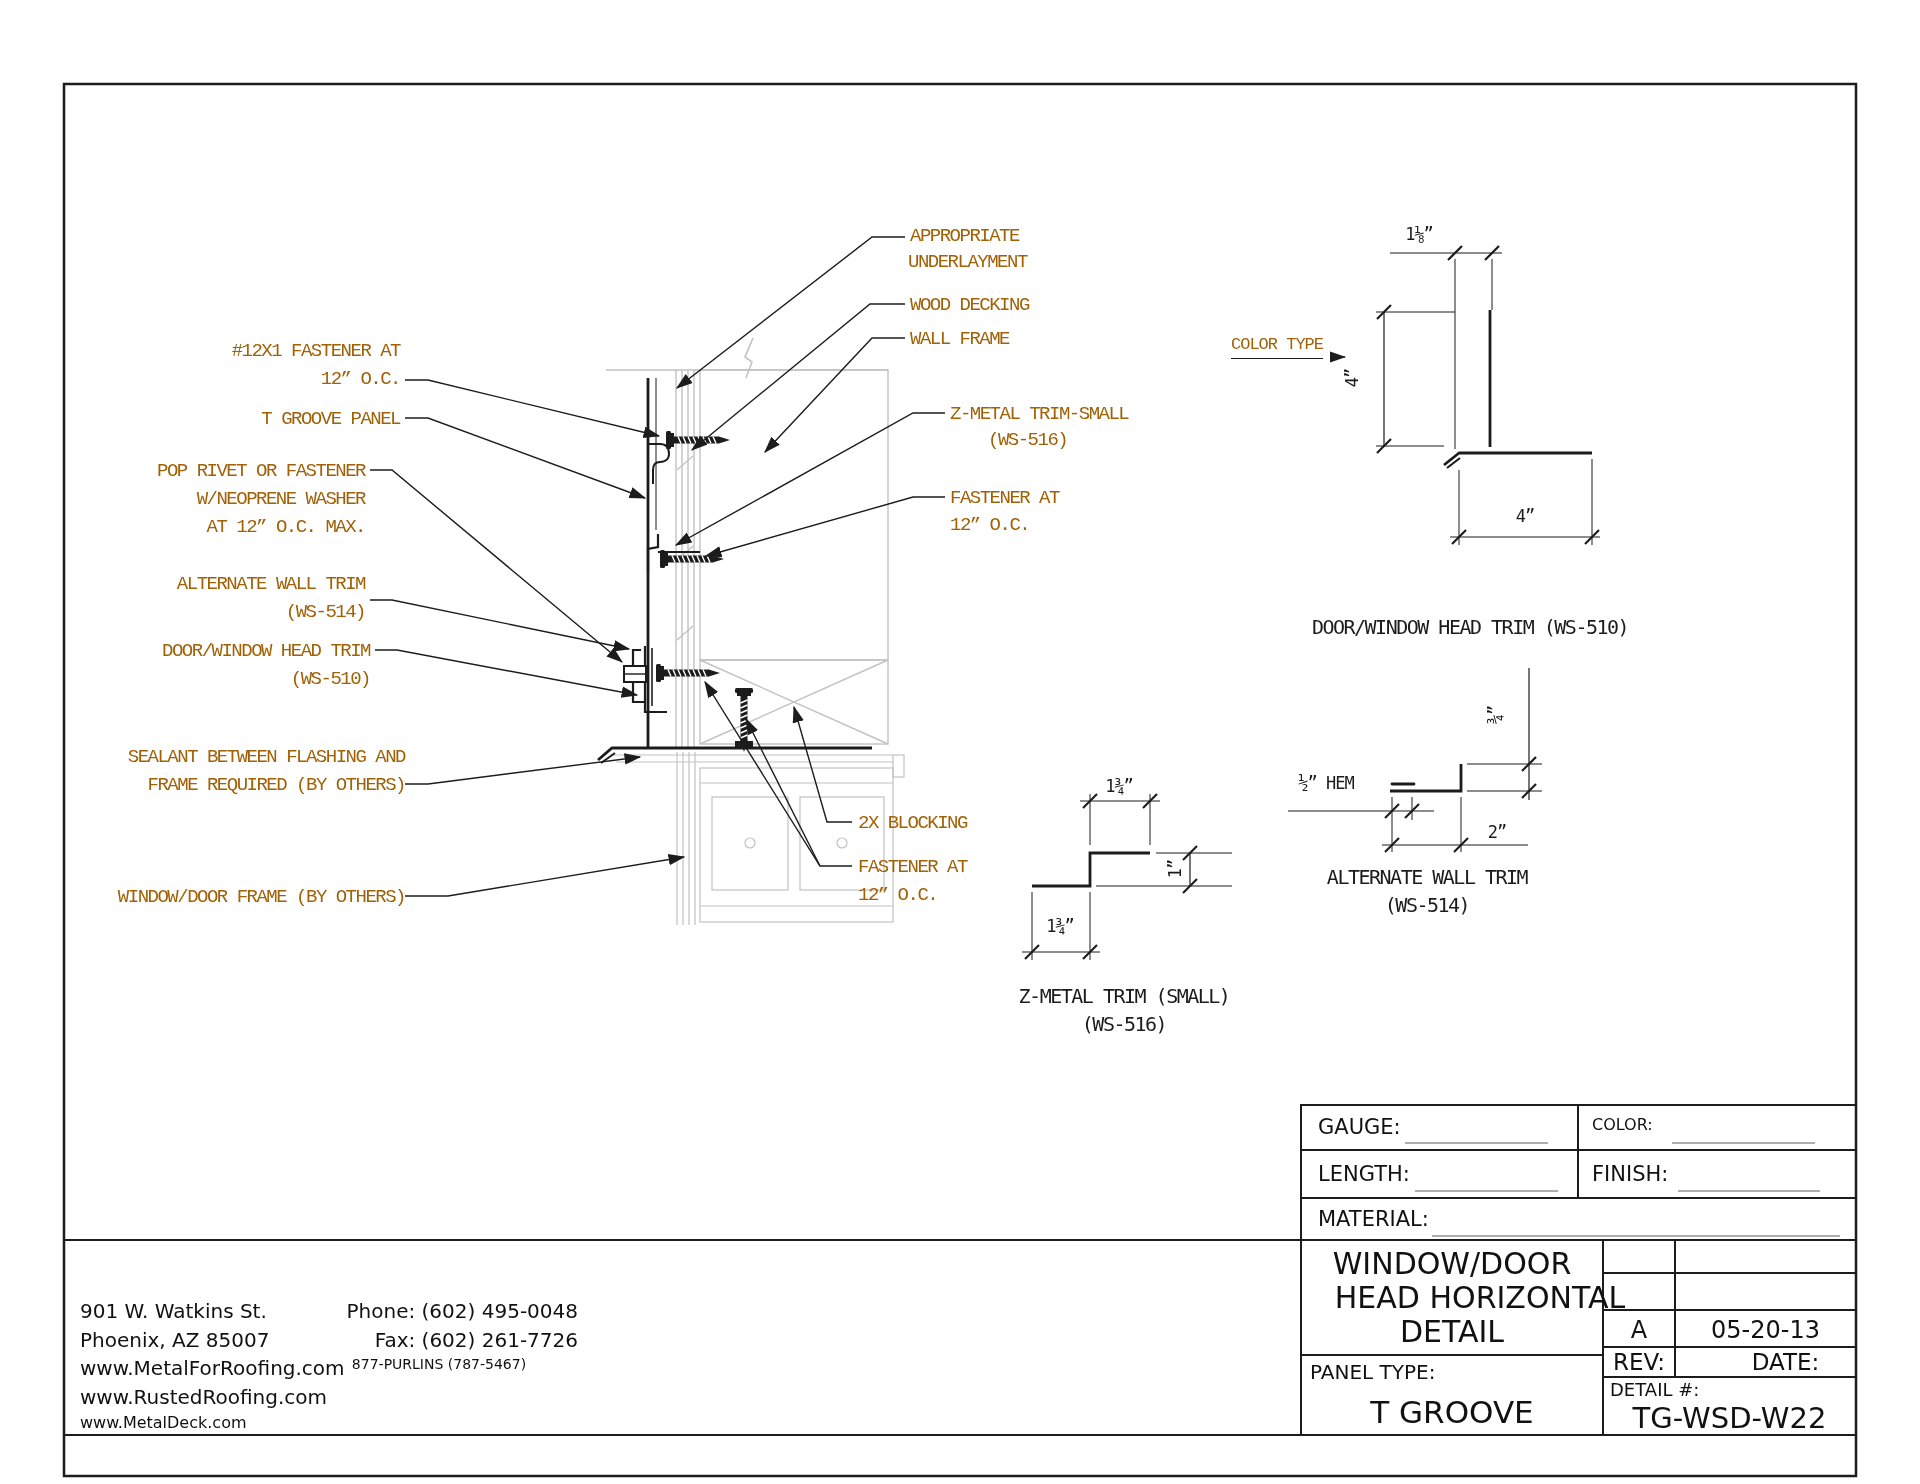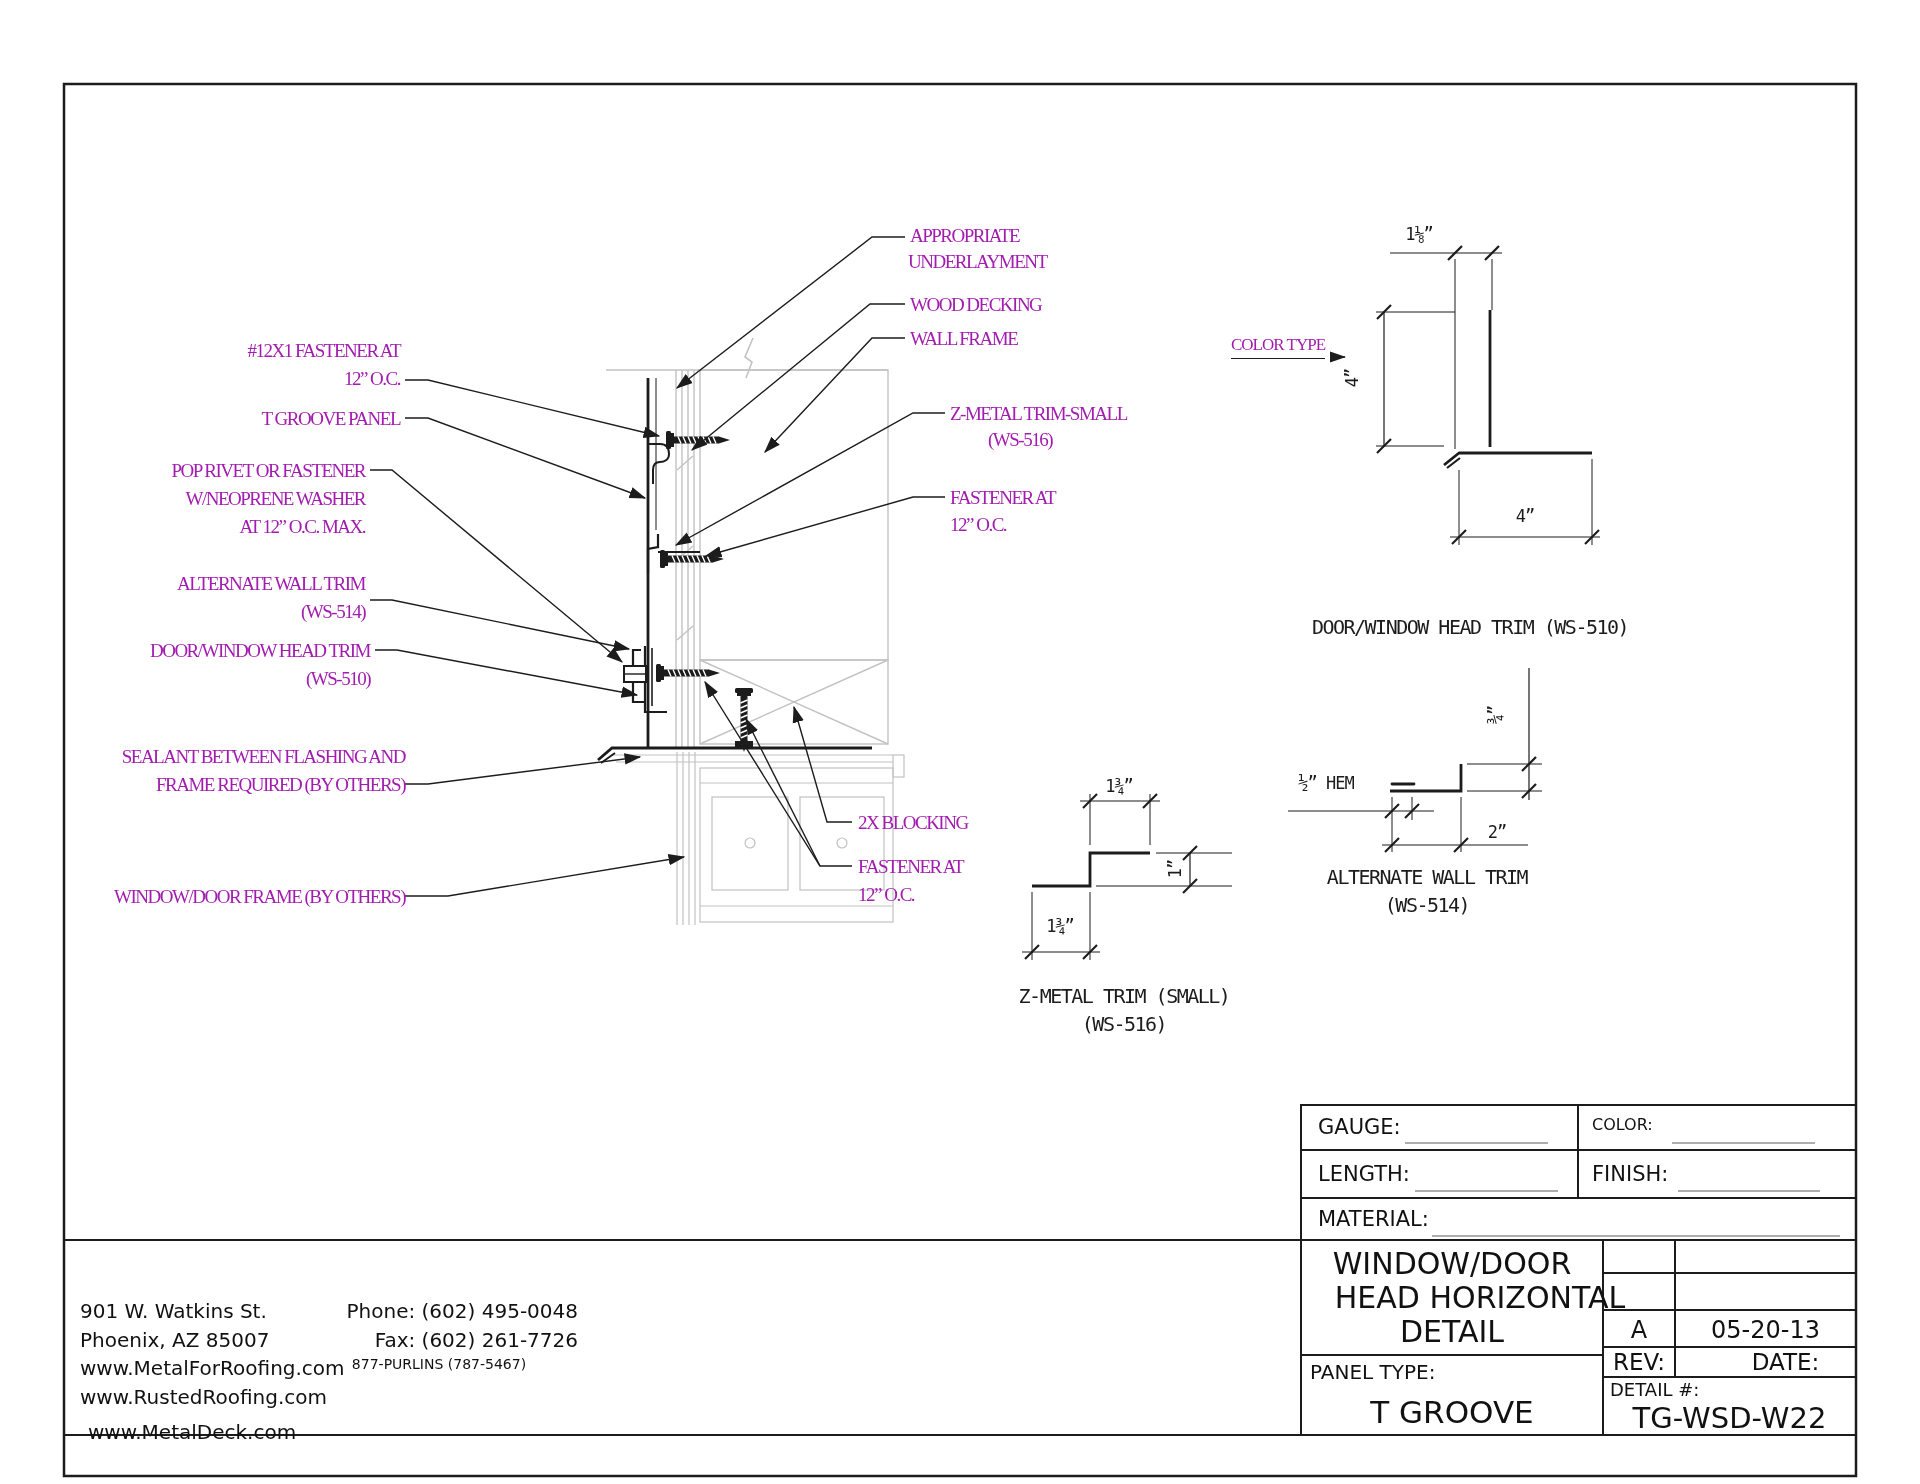--- a/index.html
+++ b/index.html
@@ -1,20 +1,20 @@
 <!DOCTYPE html>
 <html><head>
 <meta charset="utf-8">
 <style>
   html,body{margin:0;padding:0;background:#ffffff;}
   #sheet{position:relative;width:1920px;height:1484px;background:#ffffff;overflow:hidden;
          font-family:"DejaVu Sans",sans-serif;color:#1c1c1c;}
   #linework{position:absolute;left:0;top:0;}
-  .cad{position:absolute;font-family:Liberation Serif, serif;font-size:19px;
-       letter-spacing:-1.5px;color:#a21caf;white-space:nowrap;line-height:22px;}
+  .cad{position:absolute;font-family:Liberation Mono, monospace;font-size:19px;
+       letter-spacing:-1.5px;color:#a16207;white-space:nowrap;line-height:22px;}
   .cad-r{text-align:right;}
   .tb{position:absolute;font-family:"DejaVu Sans",sans-serif;color:#111;white-space:nowrap;}
   .ctr{text-align:center;}
   svg text{font-family:"DejaVu Sans Mono",monospace;fill:#1c1c1c;letter-spacing:-1px;}
   .dim{font-size:17px;}
   .sublab{font-size:20px;letter-spacing:-1.5px;}
 </style>
 </head>
 <body>
 
@@ -265,18 +265,18 @@
   <div class="tb ctr" style="left:1675px;top:1316px;width:181px;font-size:24px;">05-20-13</div>
   <div class="tb ctr" style="left:1603px;top:1349px;width:72px;font-size:23px;">REV:</div>
   <div class="tb ctr" style="left:1675px;top:1349px;width:181px;font-size:23px;margin-left:20px;">DATE:</div>
   <div class="tb" style="left:1610px;top:1379px;font-size:18px;">DETAIL #:</div>
   <div class="tb ctr" style="left:1603px;top:1401px;width:253px;font-size:29px;">TG-WSD-W22</div>
 
   <div class="tb" style="left:80px;top:1299px;font-size:20px;">901 W. Watkins St.</div>
   <div class="tb" style="left:80px;top:1328px;font-size:20px;">Phoenix, AZ 85007</div>
   <div class="tb" style="left:80px;top:1356px;font-size:20px;">www.MetalForRoofing.com</div>
   <div class="tb" style="left:80px;top:1385px;font-size:20px;">www.RustedRoofing.com</div>
-  <div class="tb" style="left:88px;top:1413px;font-size:20px;margin-top:7px;">www.MetalDeck.com</div>
+  <div class="tb" style="left:80px;top:1413px;font-size:16px;">www.MetalDeck.com</div>
   <div class="tb" style="left:300px;top:1299px;width:278px;font-size:20px;text-align:right;">Phone: (602) 495-0048</div>
   <div class="tb" style="left:300px;top:1328px;width:278px;font-size:20px;text-align:right;">Fax: (602) 261-7726</div>
   <div class="tb" style="left:300px;top:1356px;width:278px;font-size:14px;text-align:center;">877-PURLINS (787-5467)</div>
 
 </div>
 
 </body></html>

